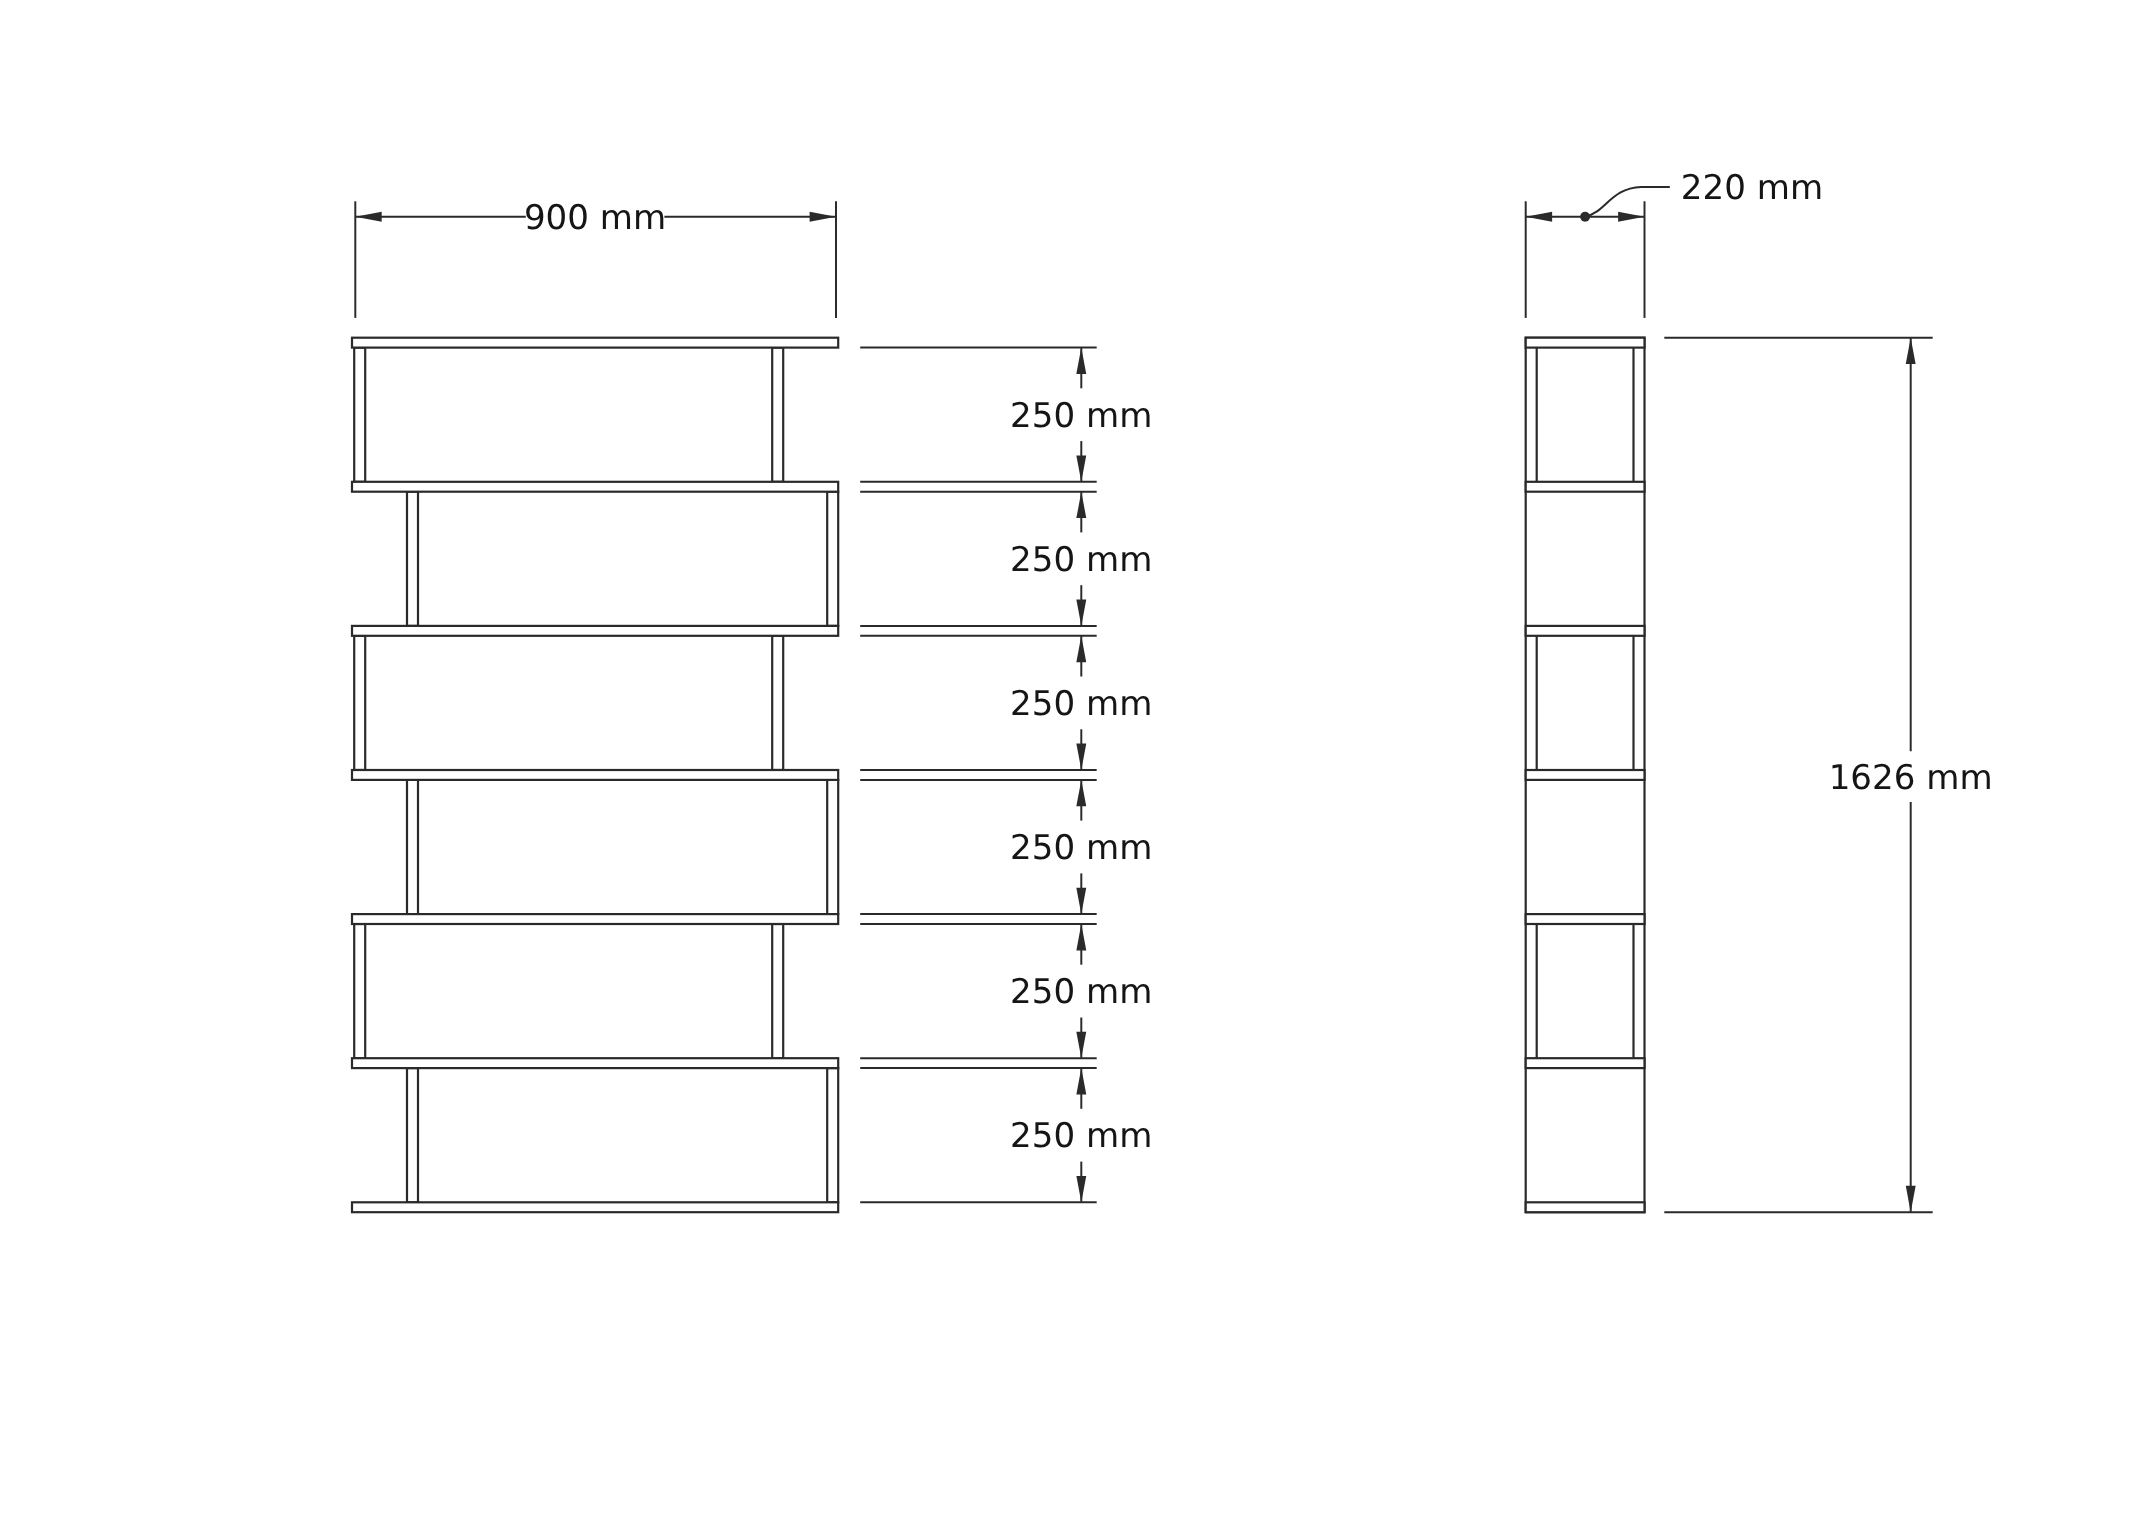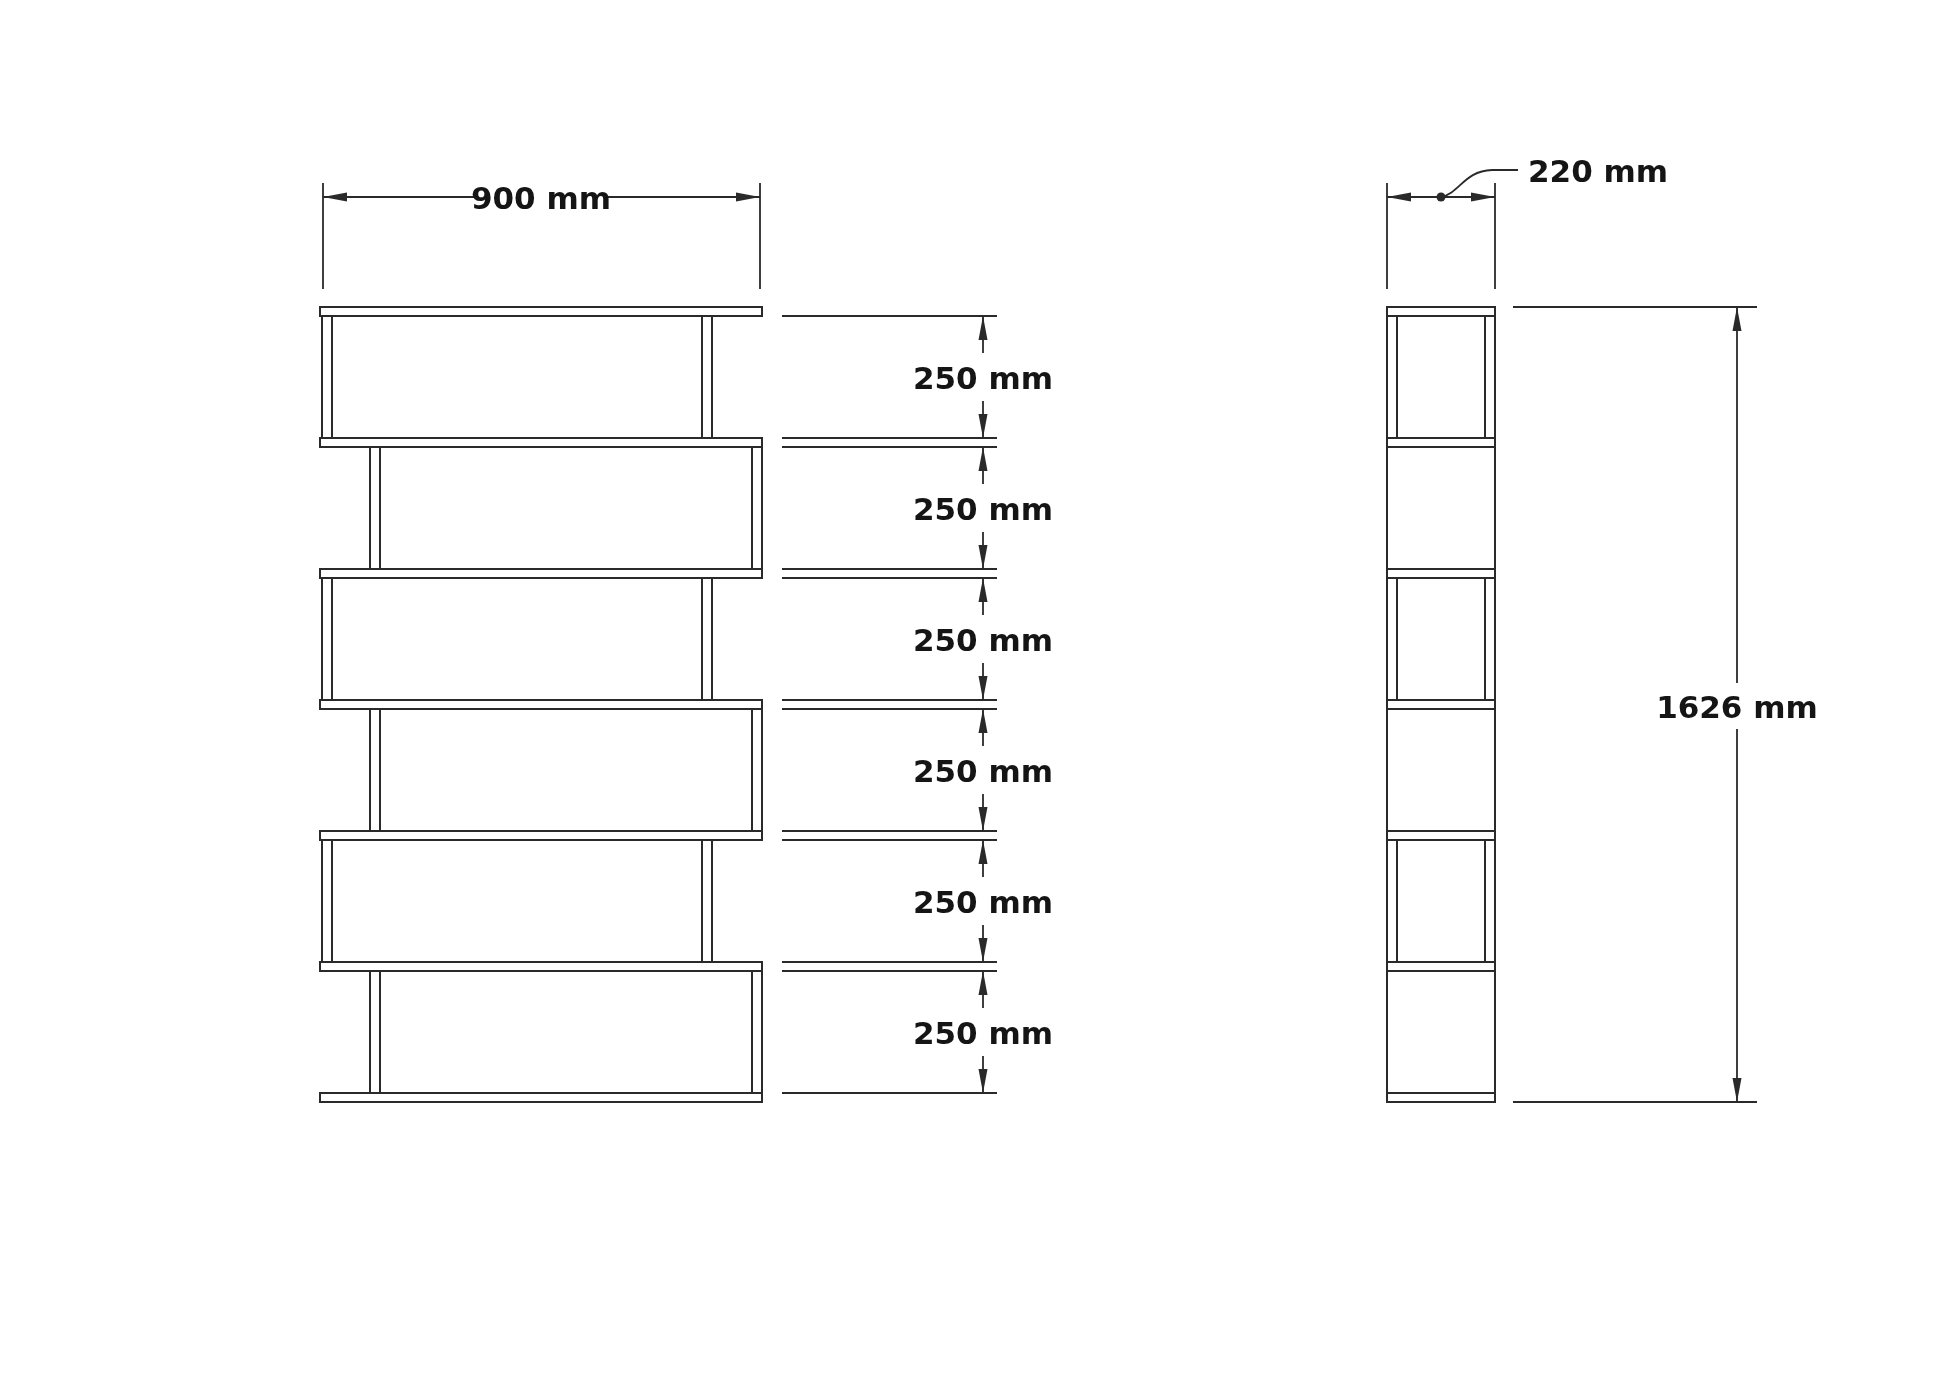--- a/index.html
+++ b/index.html
@@ -1,16 +1,16 @@
 <!DOCTYPE html>
 <html><head>
 <meta charset="utf-8">
 <style>
   html, body { margin: 0; padding: 0; background: #ffffff; }
-  .canvas-wrap { width: 1946px; height: 1376px; background: #fff; position: relative; font-weight: bold; }
+  .canvas-wrap { width: 1946px; height: 1376px; background: #fff; position: relative; }
   svg { display: block; }
   .ln   { stroke: #2a2a2a; stroke-width: 2; fill: none; }
   .thin { stroke: #2a2a2a; stroke-width: 1.8; fill: none; }
   .board { fill: #ffffff; stroke: #2a2a2a; stroke-width: 2; }
   .arrow { fill: #2a2a2a; stroke: none; }
   .dot   { fill: #2a2a2a; stroke: none; }
   text.dim {
     font-family: "DejaVu Sans", "Liberation Sans", sans-serif;
     font-size: 31px;
     fill: #151515;

